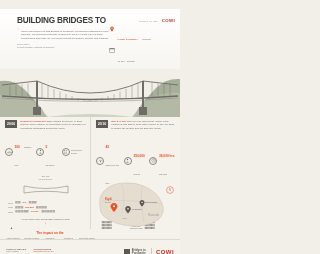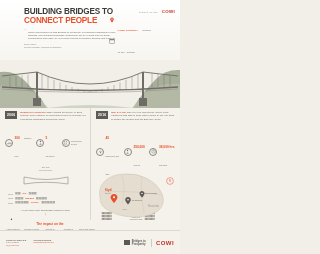--- a/index.html
+++ b/index.html
@@ -10,21 +10,22 @@
     color:#4a4a4a;
     overflow:hidden;
     position:relative;
   }
   .page { width:180px; height:254px; position:relative; background:#f5f2ec; }
 
   
   .header {
     position:relative; height:60px; width:180px;
     background:linear-gradient(180deg,#ffffff 0%,#f7f5f0 100%);
-    padding:7px 6px 0 24px;
+    padding:7px 6px 0 17px;
+    margin-top:9px;
   }
   .title-block { width:96px; }
   .t1 {
     font-size:8.2px; font-weight:bold; letter-spacing:-0.2px;
     color:#3b3b3b; line-height:9px;
   }
   .t2 {
     font-size:8.2px; font-weight:bold; letter-spacing:-0.2px;
     color:#e8502a; line-height:9.5px;
   }
@@ -132,21 +133,20 @@
   .cowilogo { font-size:6px; font-weight:bold; color:#c4322a; letter-spacing:0.4px; }
 </style>
 </head>
 <body>
 
 <div class="page">
 
   <div class="header">
     <div class="title-block">
       <div class="t1">BUILDING BRIDGES TO</div>
-      <div class="t2">CONNECT PEOPLE</div>
       <div class="quote">
         <span class="qm">“</span>
         <span>COWI has teamed up with Bridges to Prosperity on building footbridges in rural Rwanda. The Rwanda footbridge programme will be a great leap for those communities and make all year round access to facilities, schools and markets.</span>
       </div>
       <div class="quote-author">
         <div>Jens Kramer</div>
         <div>Project Manager, Rwanda Footbridges</div>
       </div>
     </div>
 

